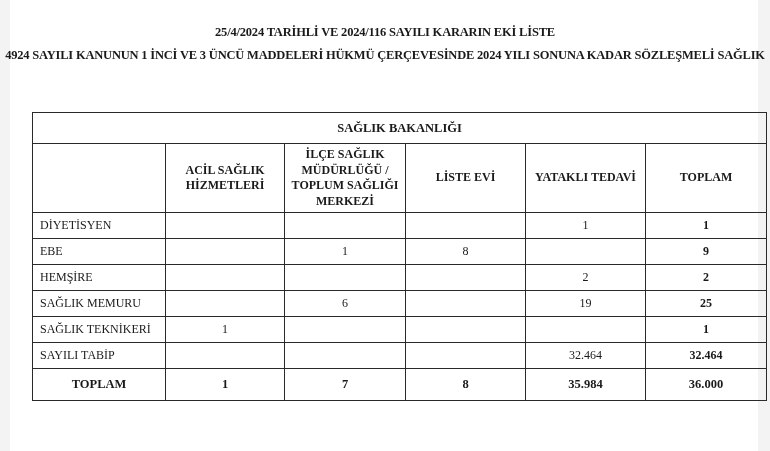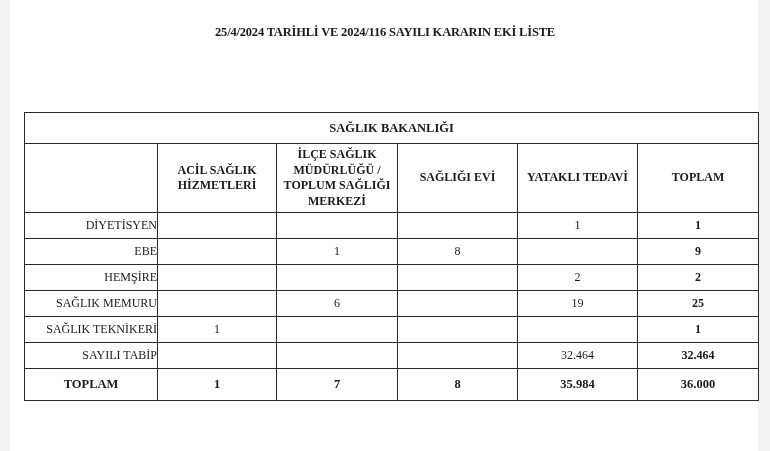--- a/index.html
+++ b/index.html
@@ -39,21 +39,21 @@
       top: 47px;
       width: 770px;
       text-align: center;
       font-weight: bold;
       font-size: 12.5px;
       line-height: 17px;
       letter-spacing: -0.2px;
     }
     table.grid {
       position: absolute;
-      left: 24px;
+      left: 32px;
       top: 112px;
       width: 734px;
       border-collapse: collapse;
       table-layout: fixed;
       font-size: 12px;
     }
     table.grid td, table.grid th {
       border: 1.3px solid #2a2a2a;
       padding: 0;
     }
@@ -69,21 +69,21 @@
       font-weight: bold;
       font-size: 12px;
       line-height: 15.5px;
       vertical-align: middle;
     }
     .data-row td {
       height: 25px;
       font-size: 12px;
     }
     .data-row td.label {
-      text-align: right;
+      text-align: left;
       padding-left: 7px;
       white-space: nowrap;
     }
     .data-row td.num {
       text-align: center;
     }
     .data-row td.total {
       text-align: center;
       font-weight: bold;
     }
@@ -95,40 +95,41 @@
     }
   </style>
 </head>
 <body>
 
 <div class="page"></div>
 
 <div class="doc-title">25/4/2024 TARİHLİ VE 2024/116 SAYILI KARARIN EKİ LİSTE</div>
 
 <div class="doc-subtitle">
+  <div>4924 SAYILI KANUNUN 1 İNCİ VE 3 ÜNCÜ MADDELERİ  HÜKMÜ ÇERÇEVESİNDE 2024 YILI SONUNA KADAR SÖZLEŞMELİ SAĞLIK</div>
 </div>
 
 <table class="grid">
   <colgroup>
     <col style="width:133px">
     <col style="width:119px">
     <col style="width:121px">
     <col style="width:120px">
     <col style="width:120px">
     <col style="width:121px">
   </colgroup>
   <thead>
     <tr class="ministry-row">
       <th colspan="6">SAĞLIK BAKANLIĞI</th>
     </tr>
     <tr class="header-row">
       <th></th>
       <th style="padding:0 18px;">ACİL SAĞLIK HİZMETLERİ</th>
       <th style="padding:0 6px;margin-left:24px;">İLÇE SAĞLIK MÜDÜRLÜĞÜ / TOPLUM SAĞLIĞI MERKEZİ</th>
-      <th>SAĞLIĞI EVİ</th>
+      <th>LİSTE EVİ</th>
       <th>YATAKLI TEDAVİ</th>
       <th>TOPLAM</th>
     </tr>
   </thead>
   <tbody>
     <tr class="data-row">
       <td class="label">DİYETİSYEN</td>
       <td class="num"></td>
       <td class="num"></td>
       <td class="num"></td>

